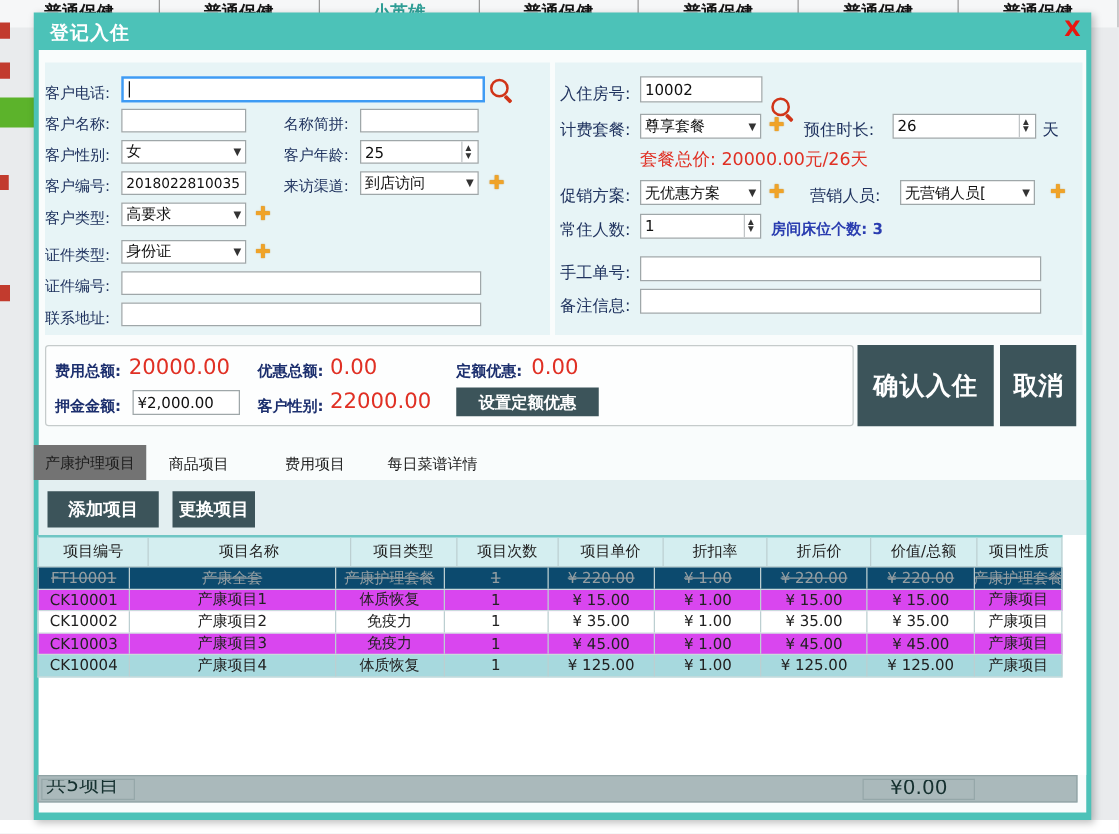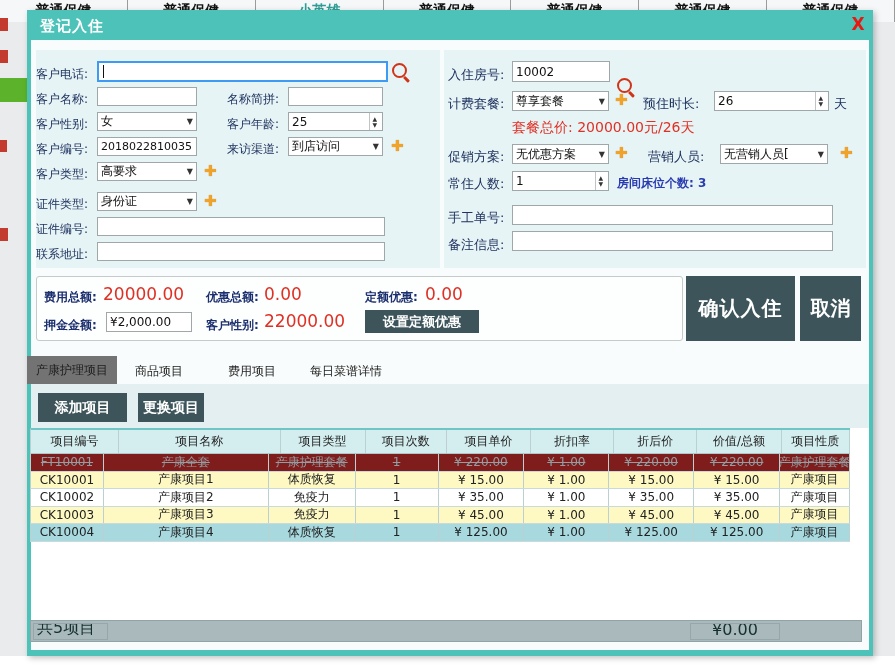--- a/index.html
+++ b/index.html
@@ -52,22 +52,22 @@
   .item-tab-active { background:#737373; color:#1d1d1d; font-size:12px; display:flex; align-items:center; justify-content:center; cursor:pointer; }
   .item-tab { color:#1d1d1d; font-size:12px; cursor:pointer; white-space:nowrap; }
 
   .tbl { display:flex; flex-direction:column; }
   .trow { display:flex; }
   .tcell { font-size:12px; color:#222; text-align:center; border-right:1px solid #bccfd1; overflow:hidden; white-space:nowrap; display:flex; align-items:center; justify-content:center; }
   .thead-row { background:#d4eef0; border-top:2px solid #6fc6c4; border-bottom:1px solid #b0c6c8; border-left:1px solid #bccfd1; }
   .thead-row .tcell { height:23px; font-weight:500; }
   .tdata { border-bottom:1px solid #c9dadc; border-left:1px solid #bccfd1; background:#ffffff; cursor:pointer; }
   .tdata .tcell { height:16.5px; }
-  .tdata.alt { background:#fef9c3;justify-content:space-between; }
-  .tdata.struck { background:#7f1d1d; }
+  .tdata.alt { background:#d946ef;justify-content:space-between; }
+  .tdata.struck { background:#0c4a6e; }
   .tdata.struck .tcell { color:#949ea2; text-decoration:line-through; }
   .tdata.selected { background:#a7d9de; }
 
   .statusbar { background:#aab9bb; border:1px solid #91a3a5; }
   .status-box { position:absolute; border:1px solid #95a7a9; font-size:16px; color:#15302f; background:transparent; display:flex; align-items:flex-end; overflow:hidden; }
 
   .bottom-white { position:absolute; left:0; top:656px; width:895px; height:11px; background:#ffffff; z-index:1; }
 </style>
 </head>
 <body>

